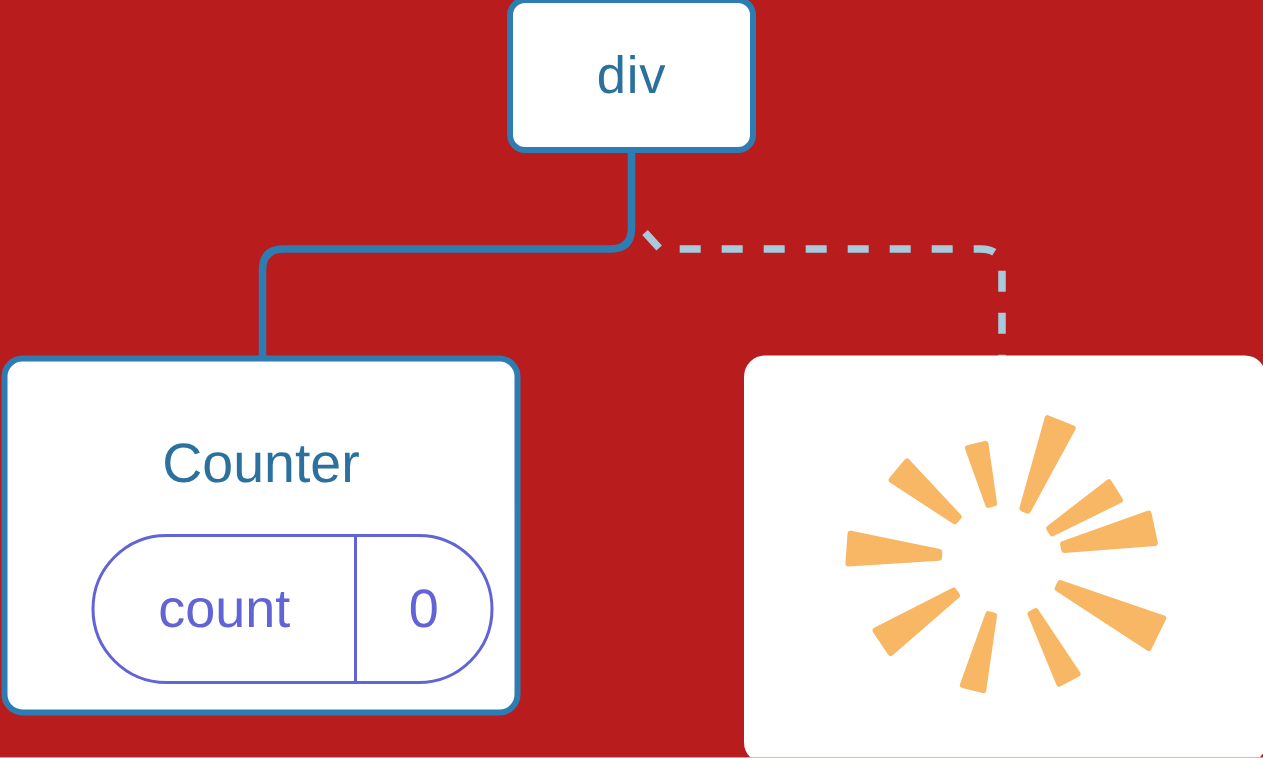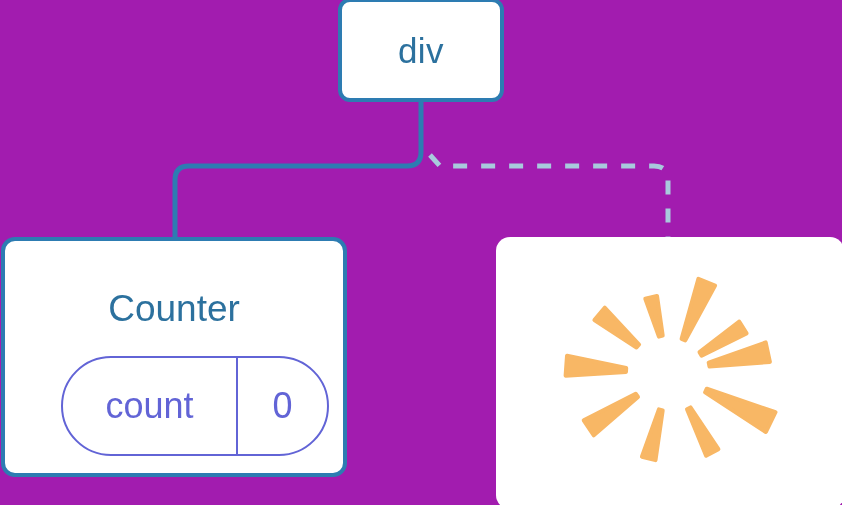--- a/index.html
+++ b/index.html
@@ -5,21 +5,21 @@
   html, body {
     margin: 0;
     padding: 0;
     background: #ffffff;
   }
   #stage {
     position: relative;
     width: 842px;
     height: 505px;
     overflow: hidden;
-    background: #a21caf;
+    background: #b91c1c;
     font-family: "Liberation Sans", sans-serif;
   }
   #connectors {
     position: absolute;
     left: 0;
     top: 0;
     width: 842px;
     height: 505px;
   }
   .node {

